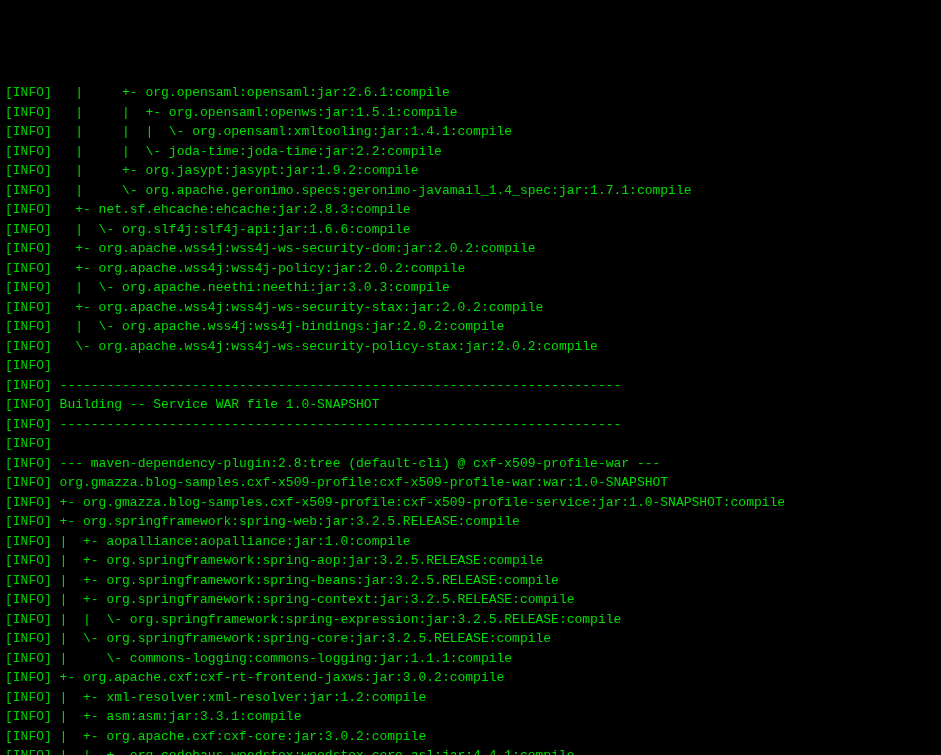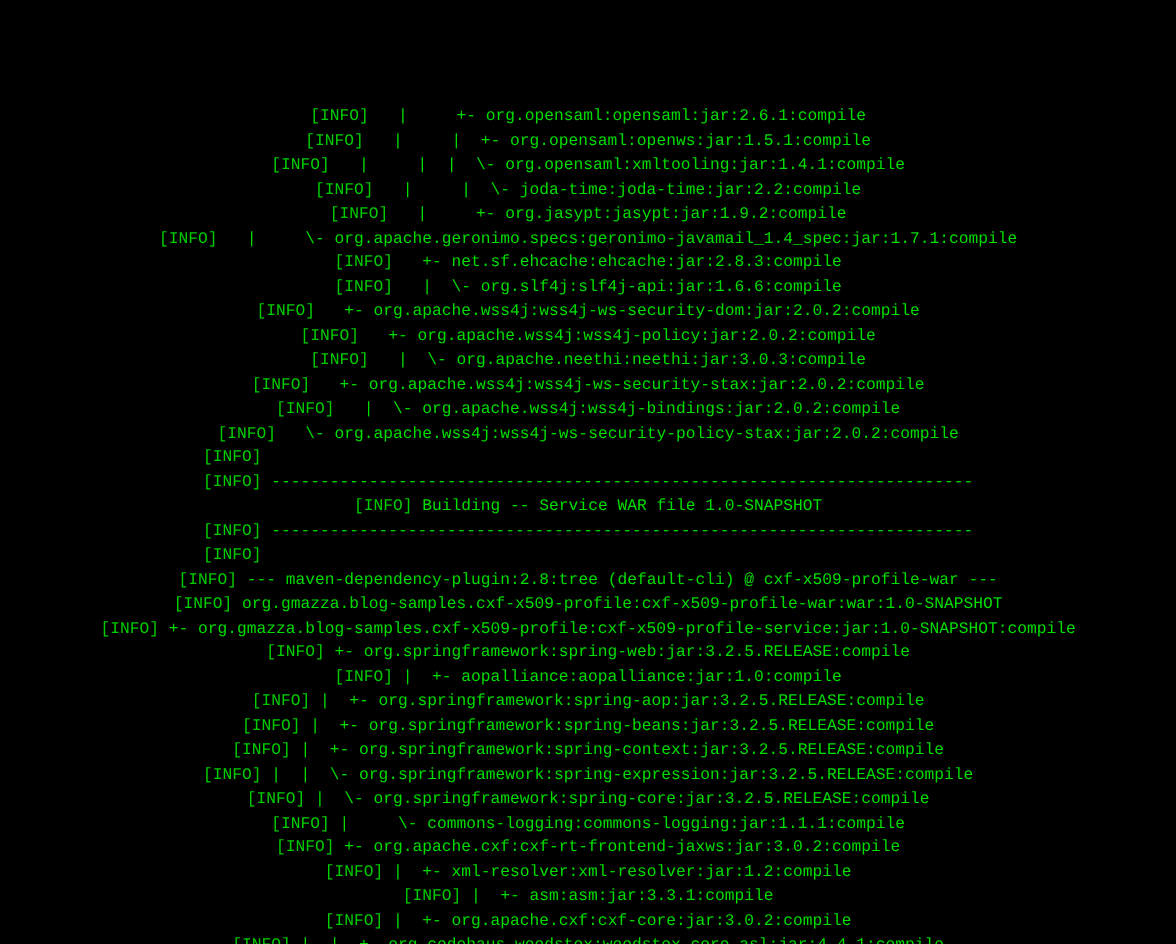--- a/index.html
+++ b/index.html
@@ -8,21 +8,20 @@
       font-family: 'Courier New', Consolas, monospace;
       font-size: 13px;
       margin: 0;
       padding: 5px;
       line-height: 1.5;
       white-space: pre;
       overflow-x: auto;
     }
     .line {
       display: block;
-      text-align: center;
     }
     .prefix {
       color: #00cc00;
     }
     .content {
       color: #00dd00;
     }
   </style>
 </head>
 <body>

